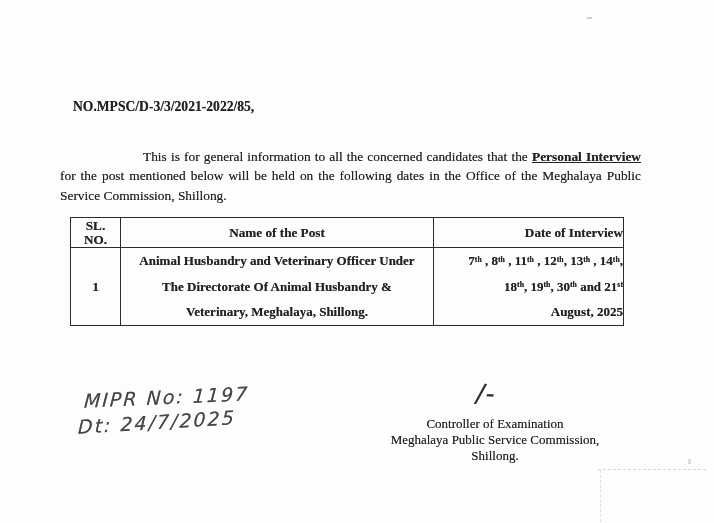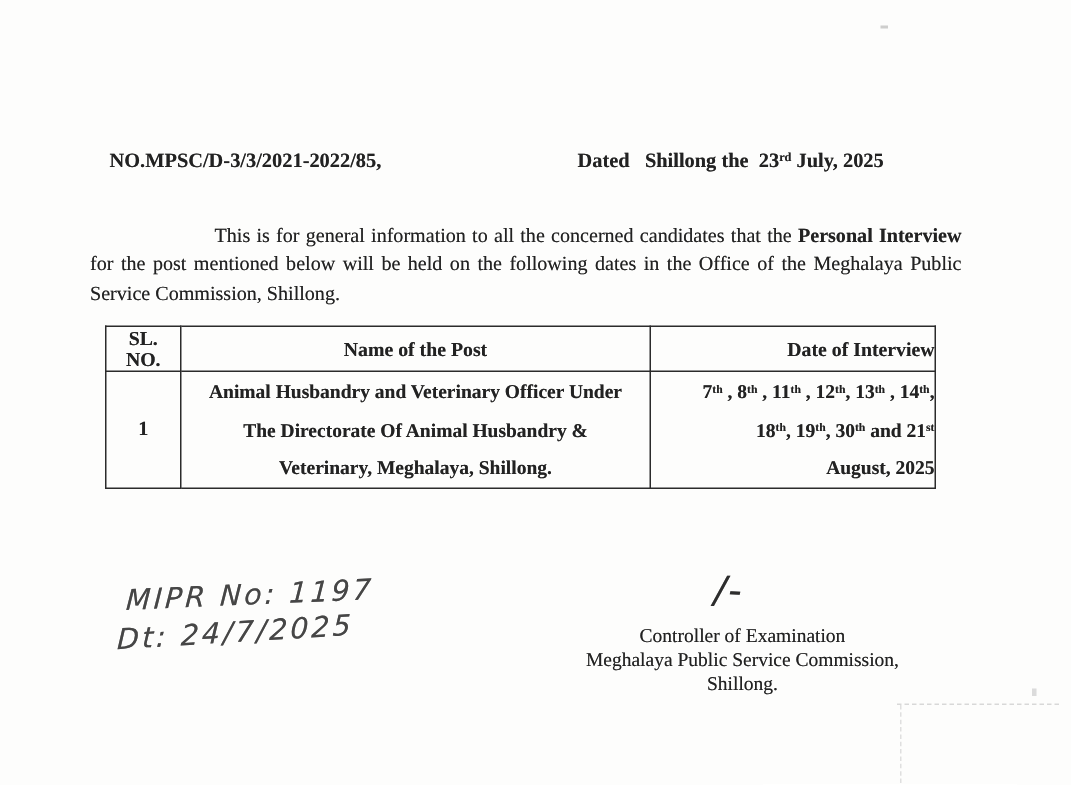--- a/index.html
+++ b/index.html
@@ -69,25 +69,24 @@
   .scanline-h{position:absolute;left:598px;top:469px;width:108px;border-top:1px dashed #c9c9c9;opacity:.7;}
   .scanline-v{position:absolute;left:600px;top:470px;height:52px;border-left:1px dashed #cccccc;opacity:.6;}
 </style>
 </head>
 <body>
 
 <div class="page">
 
   <div class="refline">
     <span class="ref-no">NO.MPSC/D-3/3/2021-2022/85,</span>
-    <span class="date-line"><span>Dated   Shillong the  23</span><sup>rd</sup><span> July, 2025</span></span>
   </div>
 
 
-  <p class="para para1"><span>This is for general information to all the concerned candidates that the </span><span style="font-weight: bold;">Personal Interview</span><span> for the post mentioned below will be held on the following dates in the Office of the Meghalaya Public Service Commission, Shillong.</span></p>
+  <p class="para para1"><span>This is for general information to all the concerned candidates that the </span><span style="font-weight: bold; text-decoration: underline;">Personal Interview</span><span> for the post mentioned below will be held on the following dates in the Office of the Meghalaya Public Service Commission, Shillong.</span></p>
 
   <div class="tblwrap">
     <table>
       <thead>
         <tr class="hrow">
           <th class="col-sl sl-two-line">
             <div>SL.</div>
             <div>NO.</div>
           </th>
           <th class="col-post">Name of the Post</th>

